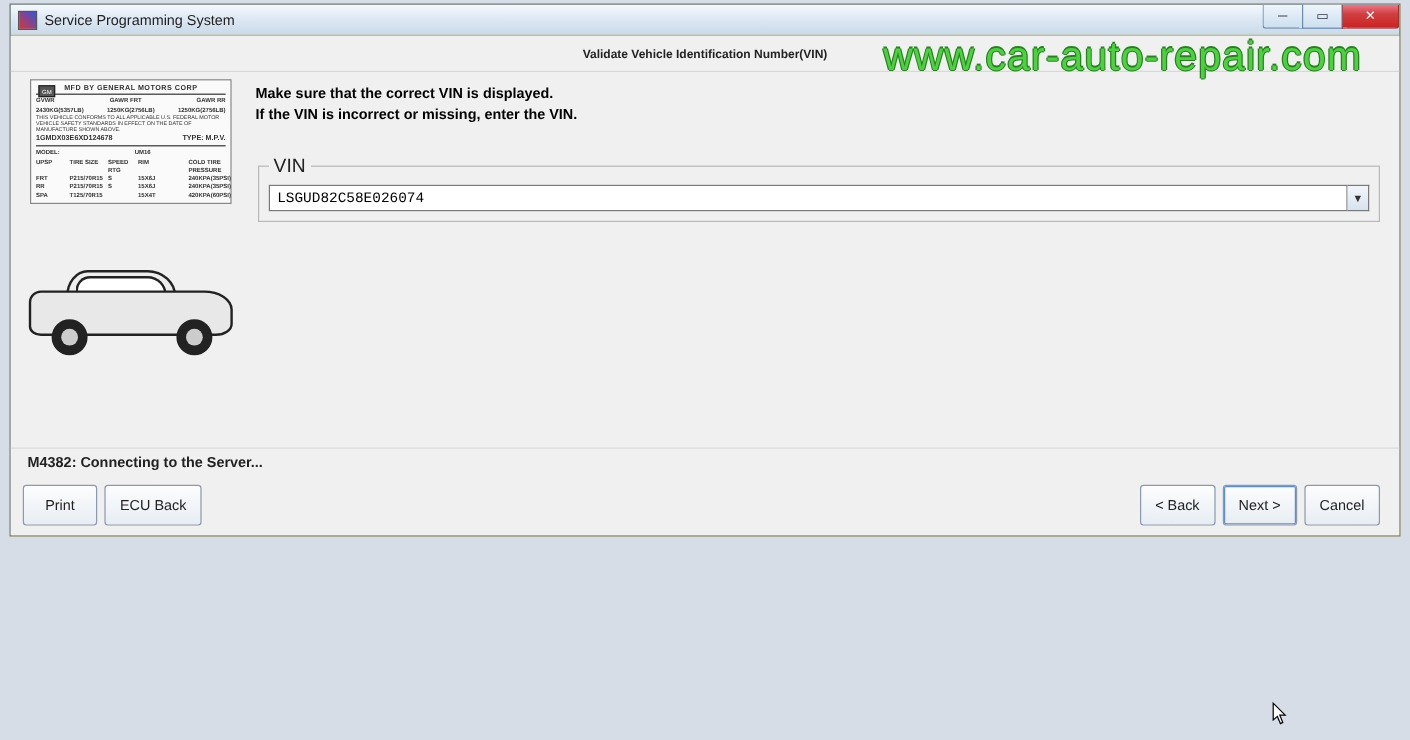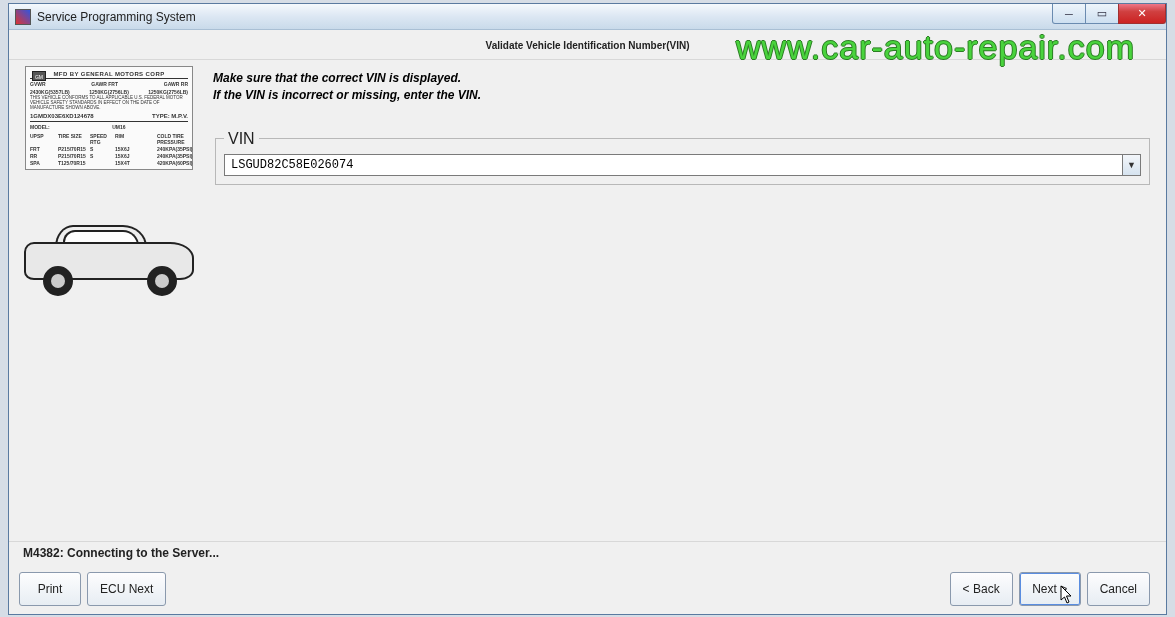--- a/index.html
+++ b/index.html
@@ -2,21 +2,21 @@
 <html><head>
 <meta charset="utf-8">
 <style>
   * { box-sizing: border-box; }
   html, body { margin: 0; padding: 0; font-family: Tahoma, Arial, sans-serif; font-size: 11px; }
   body { width: 1175px; height: 617px; background: #d6dde6; position: relative; overflow: hidden; }
 
   .window {
     position: absolute;
     left: 8px; top: 3px;
-    width: 1159px; height: 612px;
+    width: 1159px; height: 444px;
     background: #eab308;
     border: 1px solid #5a7aa0;
     box-shadow: 0 0 0 1px rgba(255,255,255,0.3) inset;
     display: flex;
     flex-direction: column;
   }
   .titlebar {
     height: 26px;
     background: linear-gradient(to bottom, #f5f9fd 0%, #dce7f3 50%, #c9daea 100%);
     border-bottom: 1px solid #a9bfd4;
@@ -144,21 +144,21 @@
     background: #ccc;
     border-radius: 50%;
   }
   .wheel.front { left: 128px; }
   .wheel.rear { left: 24px; }
 
   .main-panel {
     flex: 1;
     padding: 10px 14px 10px 4px;
   }
-  .instructions { font-weight: bold; font-size: 12px; line-height: 1.4; font-style: italic; }
+  .instructions { font-weight: bold; font-size: 12px; line-height: 1.4; }
 
   fieldset.vin-group {
     margin-top: 26px;
     border: 1px solid #b8b8b8;
     padding: 6px 8px 8px 8px;
   }
   fieldset.vin-group legend { font-size: 16px; color: #222; padding: 0 4px; }
   .vin-combo {
     display: flex;
     width: 100%;
@@ -329,21 +329,21 @@
           </div>
         </fieldset>
       </div>
 
     </div>
 
     <div class="status-row">M4382: Connecting to the Server...</div>
 
     <div class="footer">
       <div class="btn">Print</div>
-      <div class="btn">ECU Next</div>
+      <div class="btn">ECU Back</div>
       <div class="footer-spacer"></div>
       <div class="btn">&lt; Back</div>
       <div class="btn primary">Next &gt;</div>
       <div class="btn">Cancel</div>
     </div>
 
   </div>
 </div>
 
 <div class="watermark">www.car-auto-repair.com</div>

